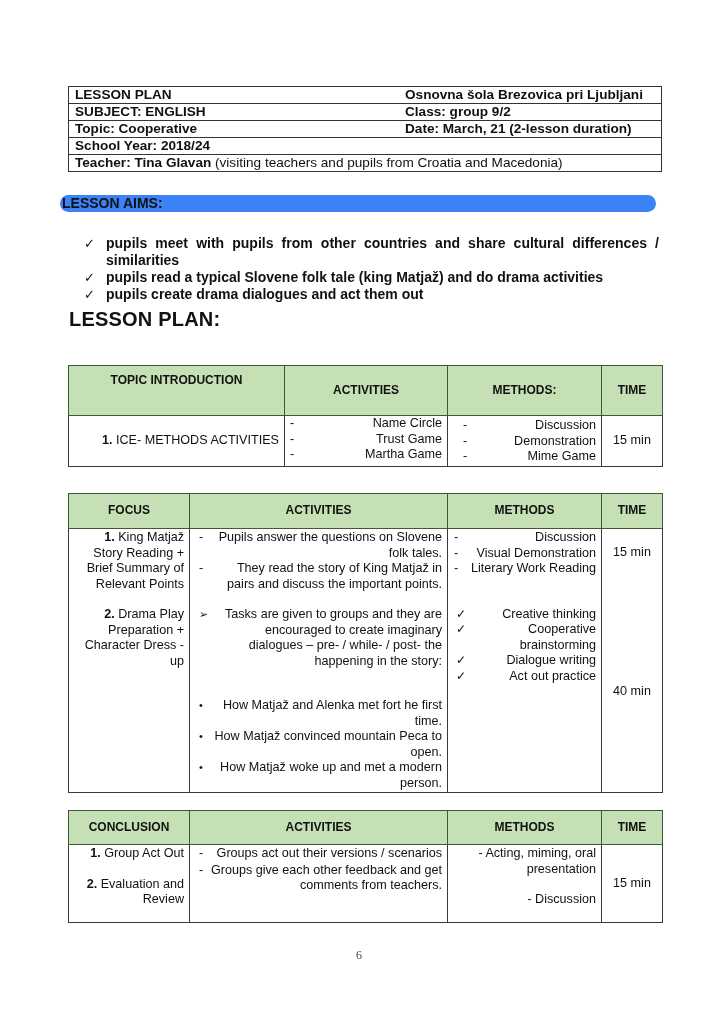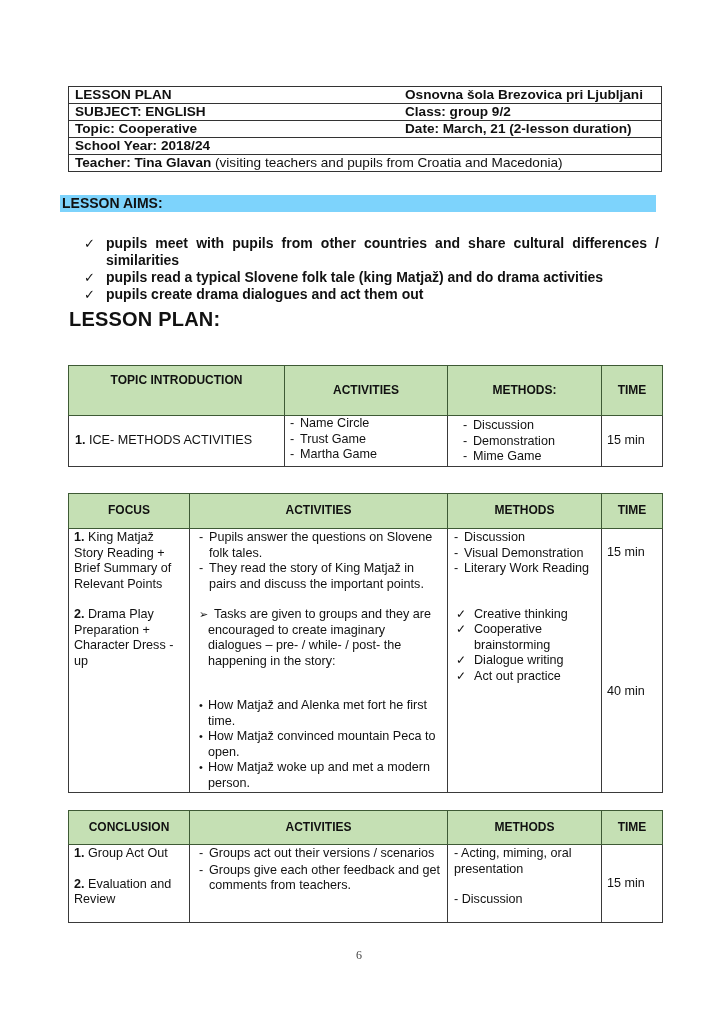--- a/index.html
+++ b/index.html
@@ -1,43 +1,43 @@
 <!DOCTYPE html>
 <html><head>
   <meta charset="utf-8">
   <style>
     html, body { margin: 0; padding: 0; background: #ffffff; }
     body {
       width: 722px; height: 1023px; position: relative; overflow: hidden;
       font-family: "Liberation Sans", sans-serif; color: #111;
     }
-    .abs { position: absolute; }
+    .abs { position: absolute; border-radius: 27px; }
     table { border-collapse: collapse; table-layout: fixed; }
     td, th { border: 1px solid #3a3a3a; vertical-align: top; }
 
     
     #info-table { left: 68px; top: 86px; width: 594px; font-size: 13.6px; }
     #info-table td { height: 16px; padding: 0 6px; line-height: 16px; border-color: #333; }
     #info-table .b { font-weight: bold; }
     #info-table .right { position: absolute; left: 330px; font-weight: bold; }
     #info-table td .cellwrap { position: relative; }
 
     
-    #aims-bar { left: 60px; top: 195px; width: 594px; height: 17px; background: #7dd3fc; font-weight: bold; font-size: 14px; line-height: 17px; padding-left: 2px; }
+    #aims-bar { left: 60px; top: 195px; width: 594px; height: 17px; background: #3b82f6; font-weight: bold; font-size: 14px; line-height: 17px; padding-left: 2px; }
     #aims-list { left: 84px; top: 235px; width: 575px; list-style: none; margin: 0; padding: 0; font-size: 14px; font-weight: bold; line-height: 17px; }
     #aims-list li { position: relative; padding-left: 22px; text-align: justify; }
     #aims-list li .chk { position: absolute; left: 0; top: 0; font-weight: normal; font-size: 13px; }
 
     #plan-title { left: 69px; top: 308px; font-size: 20px; font-weight: bold; letter-spacing: 0.2px; }
 
     
     .plan { font-size: 12.6px; line-height: 15.5px; }
     .plan th { background: #c5e0b4; font-weight: bold; font-size: 12px; text-align: center; vertical-align: middle; border-color: #3e5a35; }
-    .plan td { padding: 1px 5px; }
-    .plan td.time { text-align: left; }
+    .plan td { padding: 1px 5px; text-align: right; }
+    .plan td.time { text-align: center; }
     .dash-list { list-style: none; margin: 0; padding: 0; }
     .dash-list li { position: relative; padding-left: 10px; }
     .dash-list li::before { content: "- "; position: absolute; left: 0; }
     .check-list { list-style: none; margin: 0; padding: 0; }
     .check-list li { position: relative; padding-left: 20px; }
     .check-list li .chk { position: absolute; left: 2px; top: 0; font-size: 12px; }
     .bullet-list { list-style: none; margin: 0; padding: 0; }
     .bullet-list li { position: relative; padding-left: 9px; }
     .bullet-list li::before { content: "•"; position: absolute; left: 0; font-size: 11px; }
     .arrow-item { position: relative; padding-left: 9px; }

